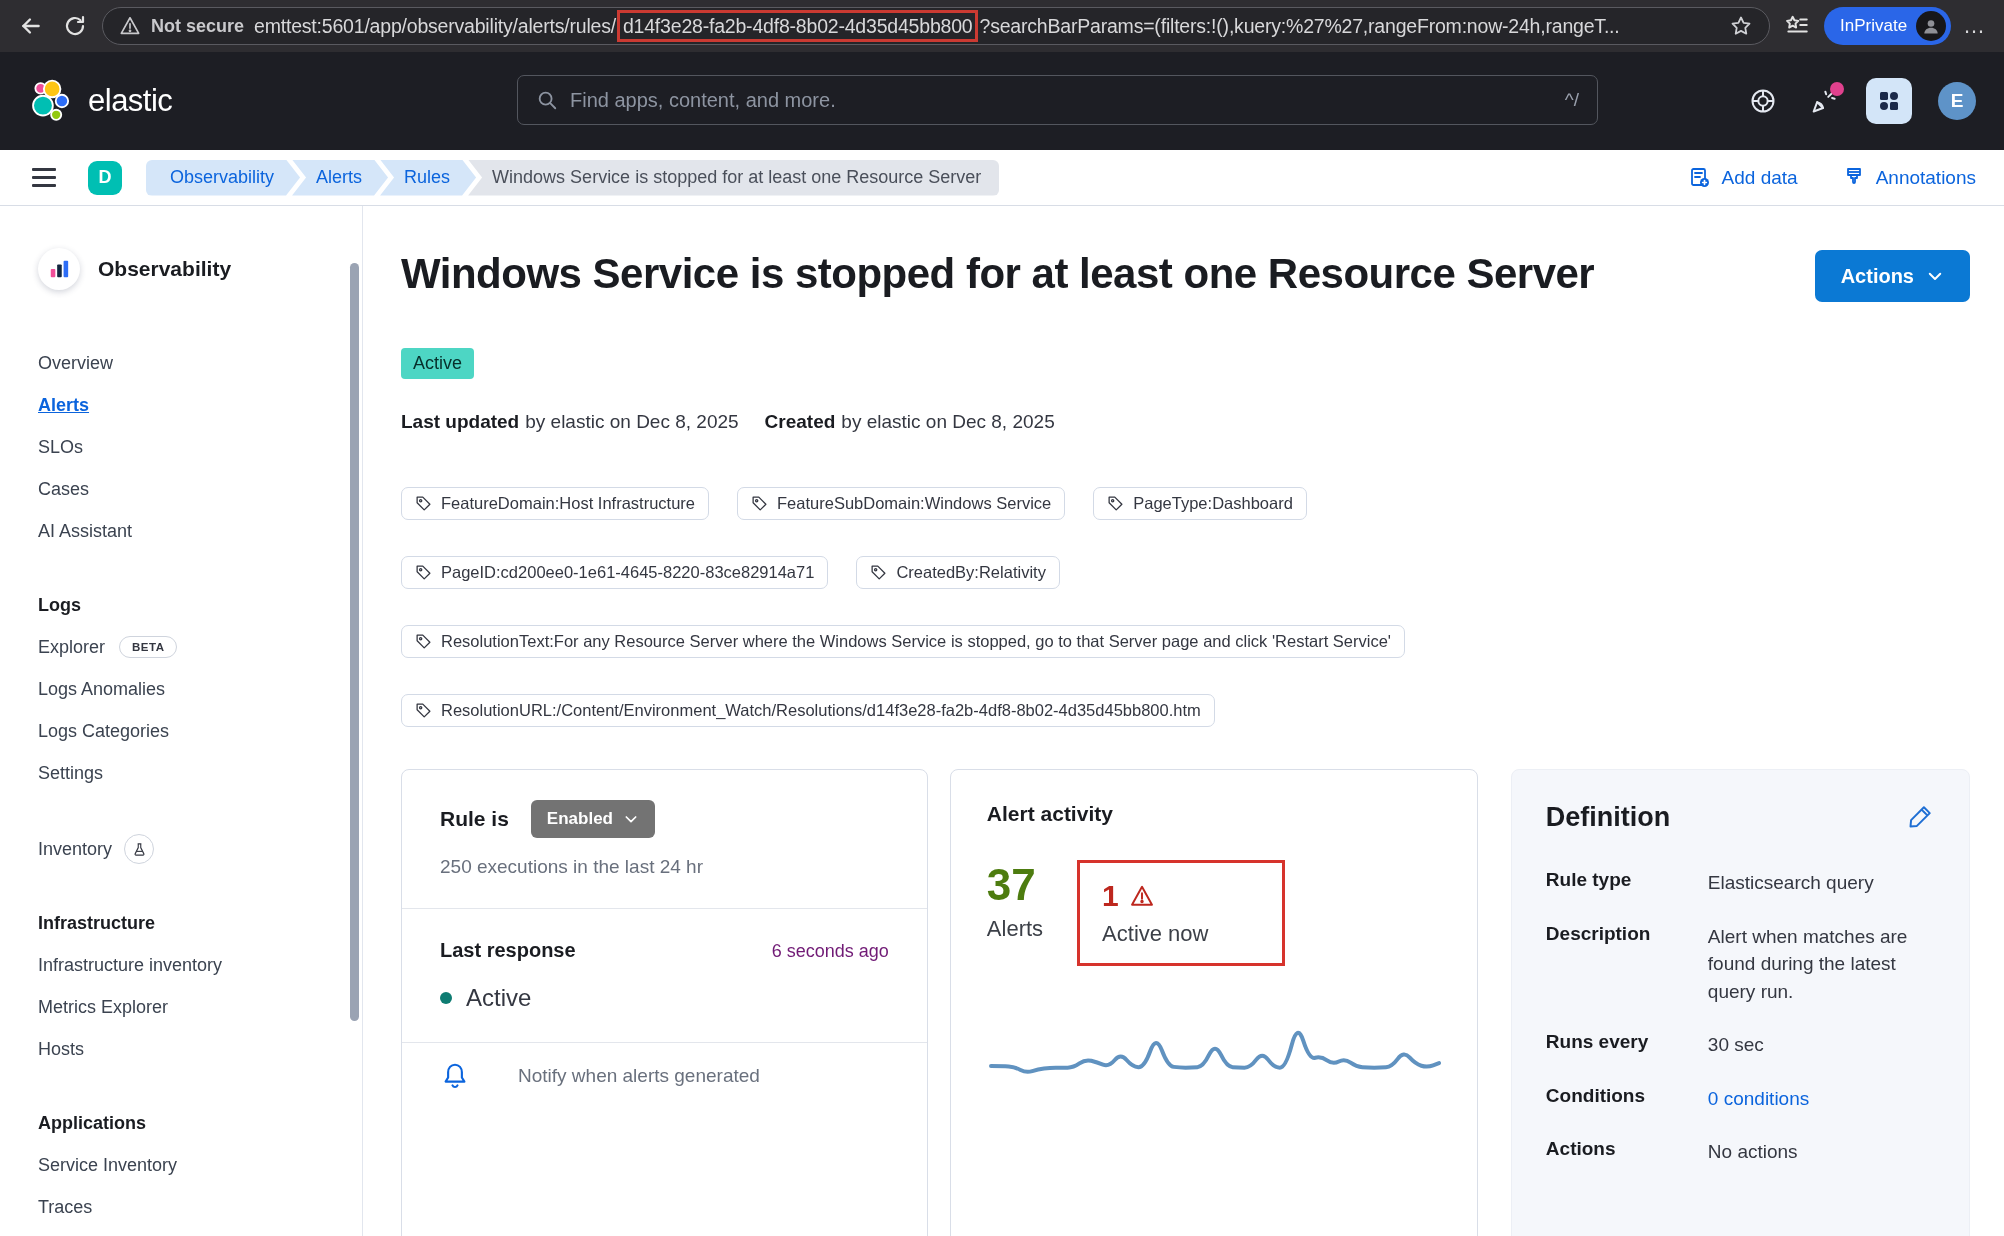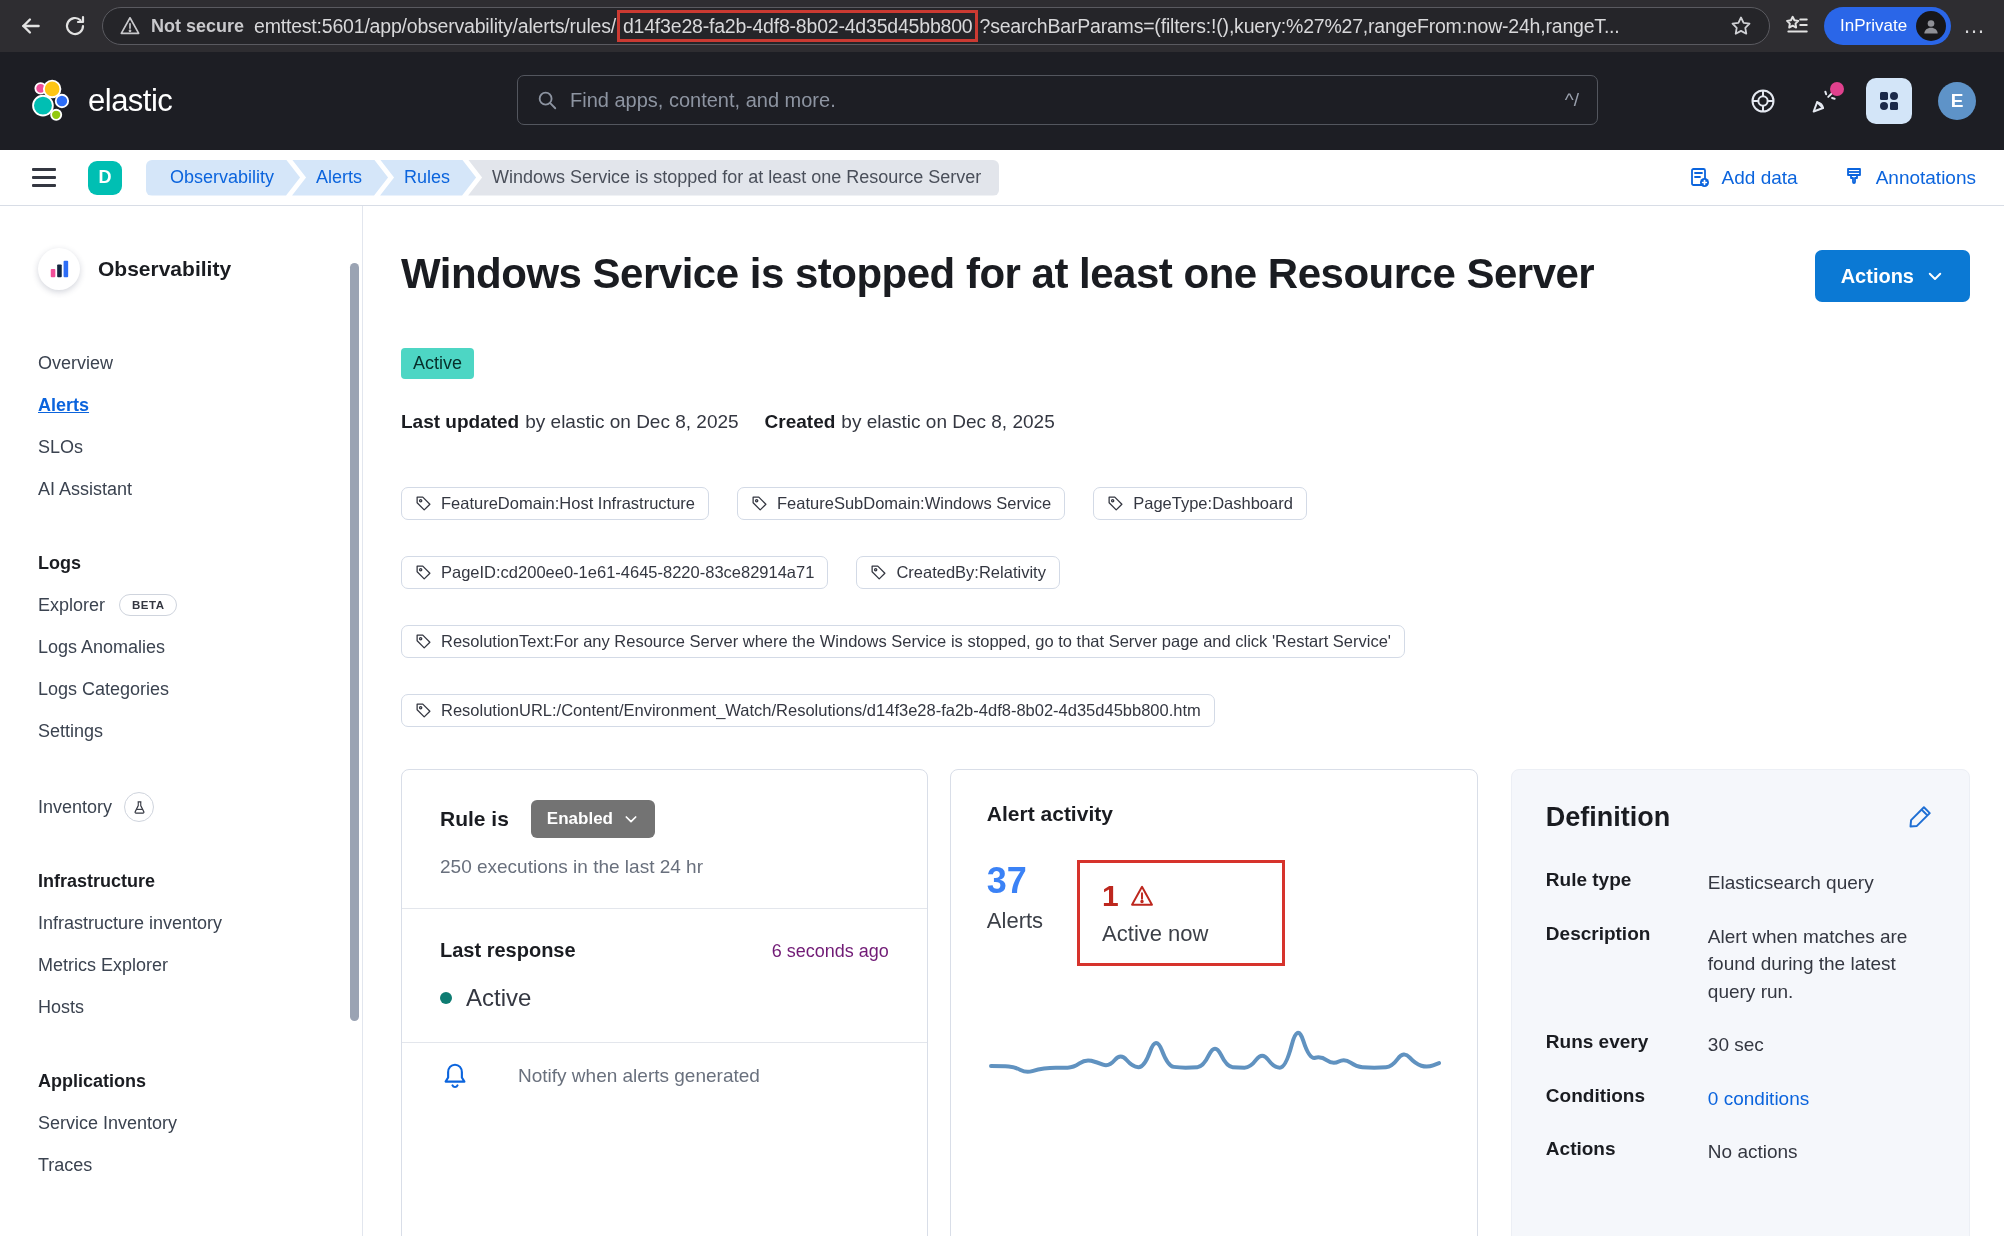--- a/index.html
+++ b/index.html
@@ -92,21 +92,21 @@
   .lastresp-time { margin-left:auto; font-size:18px; color:#701a75; }
   .resp-status { margin-top:22px; display:flex; align-items:center; gap:14px; }
   .resp-dot { width:12px; height:12px; border-radius:50%; background:#0e7c72; }
   .resp-text { font-size:24px; color:#343741; }
   .notify-row { display:flex; align-items:center; gap:48px; padding-top:18px; }
   .notify-text { font-size:19px; color:#69707d; }
 
   .aa-title { font-size:21px; font-weight:700; color:#1a1c21; }
   .aa-sub { margin-top:14px; font-size:19px; color:#69707d; }
   .aa-stats { display:flex; margin-top:34px; align-items:flex-start; }
-  .aa-count { font-size:36px; font-weight:700; color:#3b82f6; }
+  .aa-count { font-size:44px; font-weight:700; color:#4d7c0f; }
   .aa-count-label { font-size:22px; color:#3c4048; margin-top:6px; }
   .aa-active-box { margin-left:34px; border:3px solid #d6332c; padding:16px 22px; min-width:208px; }
   .aa-active-num { display:flex; align-items:center; gap:10px; font-size:30px; font-weight:700; color:#bd271e; }
   .aa-active-label { font-size:22px; color:#3c4048; margin-top:8px; }
   .aa-chart { margin-top:26px; }
 
   .def-head { display:flex; align-items:flex-start; }
   .def-title { font-size:27px; font-weight:700; color:#1a1c21; }
   .def-edit { margin-left:auto; cursor:pointer; }
   .def-grid { margin-top:36px; display:grid; grid-template-columns:148px 1fr; column-gap:14px; row-gap:26px; font-size:19px; }
@@ -270,20 +270,21 @@
               <rect x="10" y="7" width="5" height="14" rx="1" fill="#12263f"></rect>
               <rect x="17" y="3" width="5" height="18" rx="1" fill="#2d6df6"></rect>
             </svg>
         </div>
         <span class="sb-app-title">Observability</span>
       </div>
       <div class="sb-nav">
         <div class="sb-item">Overview</div>
         <div class="sb-item active">Alerts</div>
         <div class="sb-item">SLOs</div>
+        <div class="sb-item">Cases</div>
         <div class="sb-item">AI Assistant</div>
 
         <div class="sb-header">Logs</div>
         <div class="sb-item">
           <span>Explorer</span>
           <span class="beta-pill">BETA</span>
         </div>
         <div class="sb-item">Logs Anomalies</div>
         <div class="sb-item">Logs Categories</div>
         <div class="sb-item">Settings</div>

